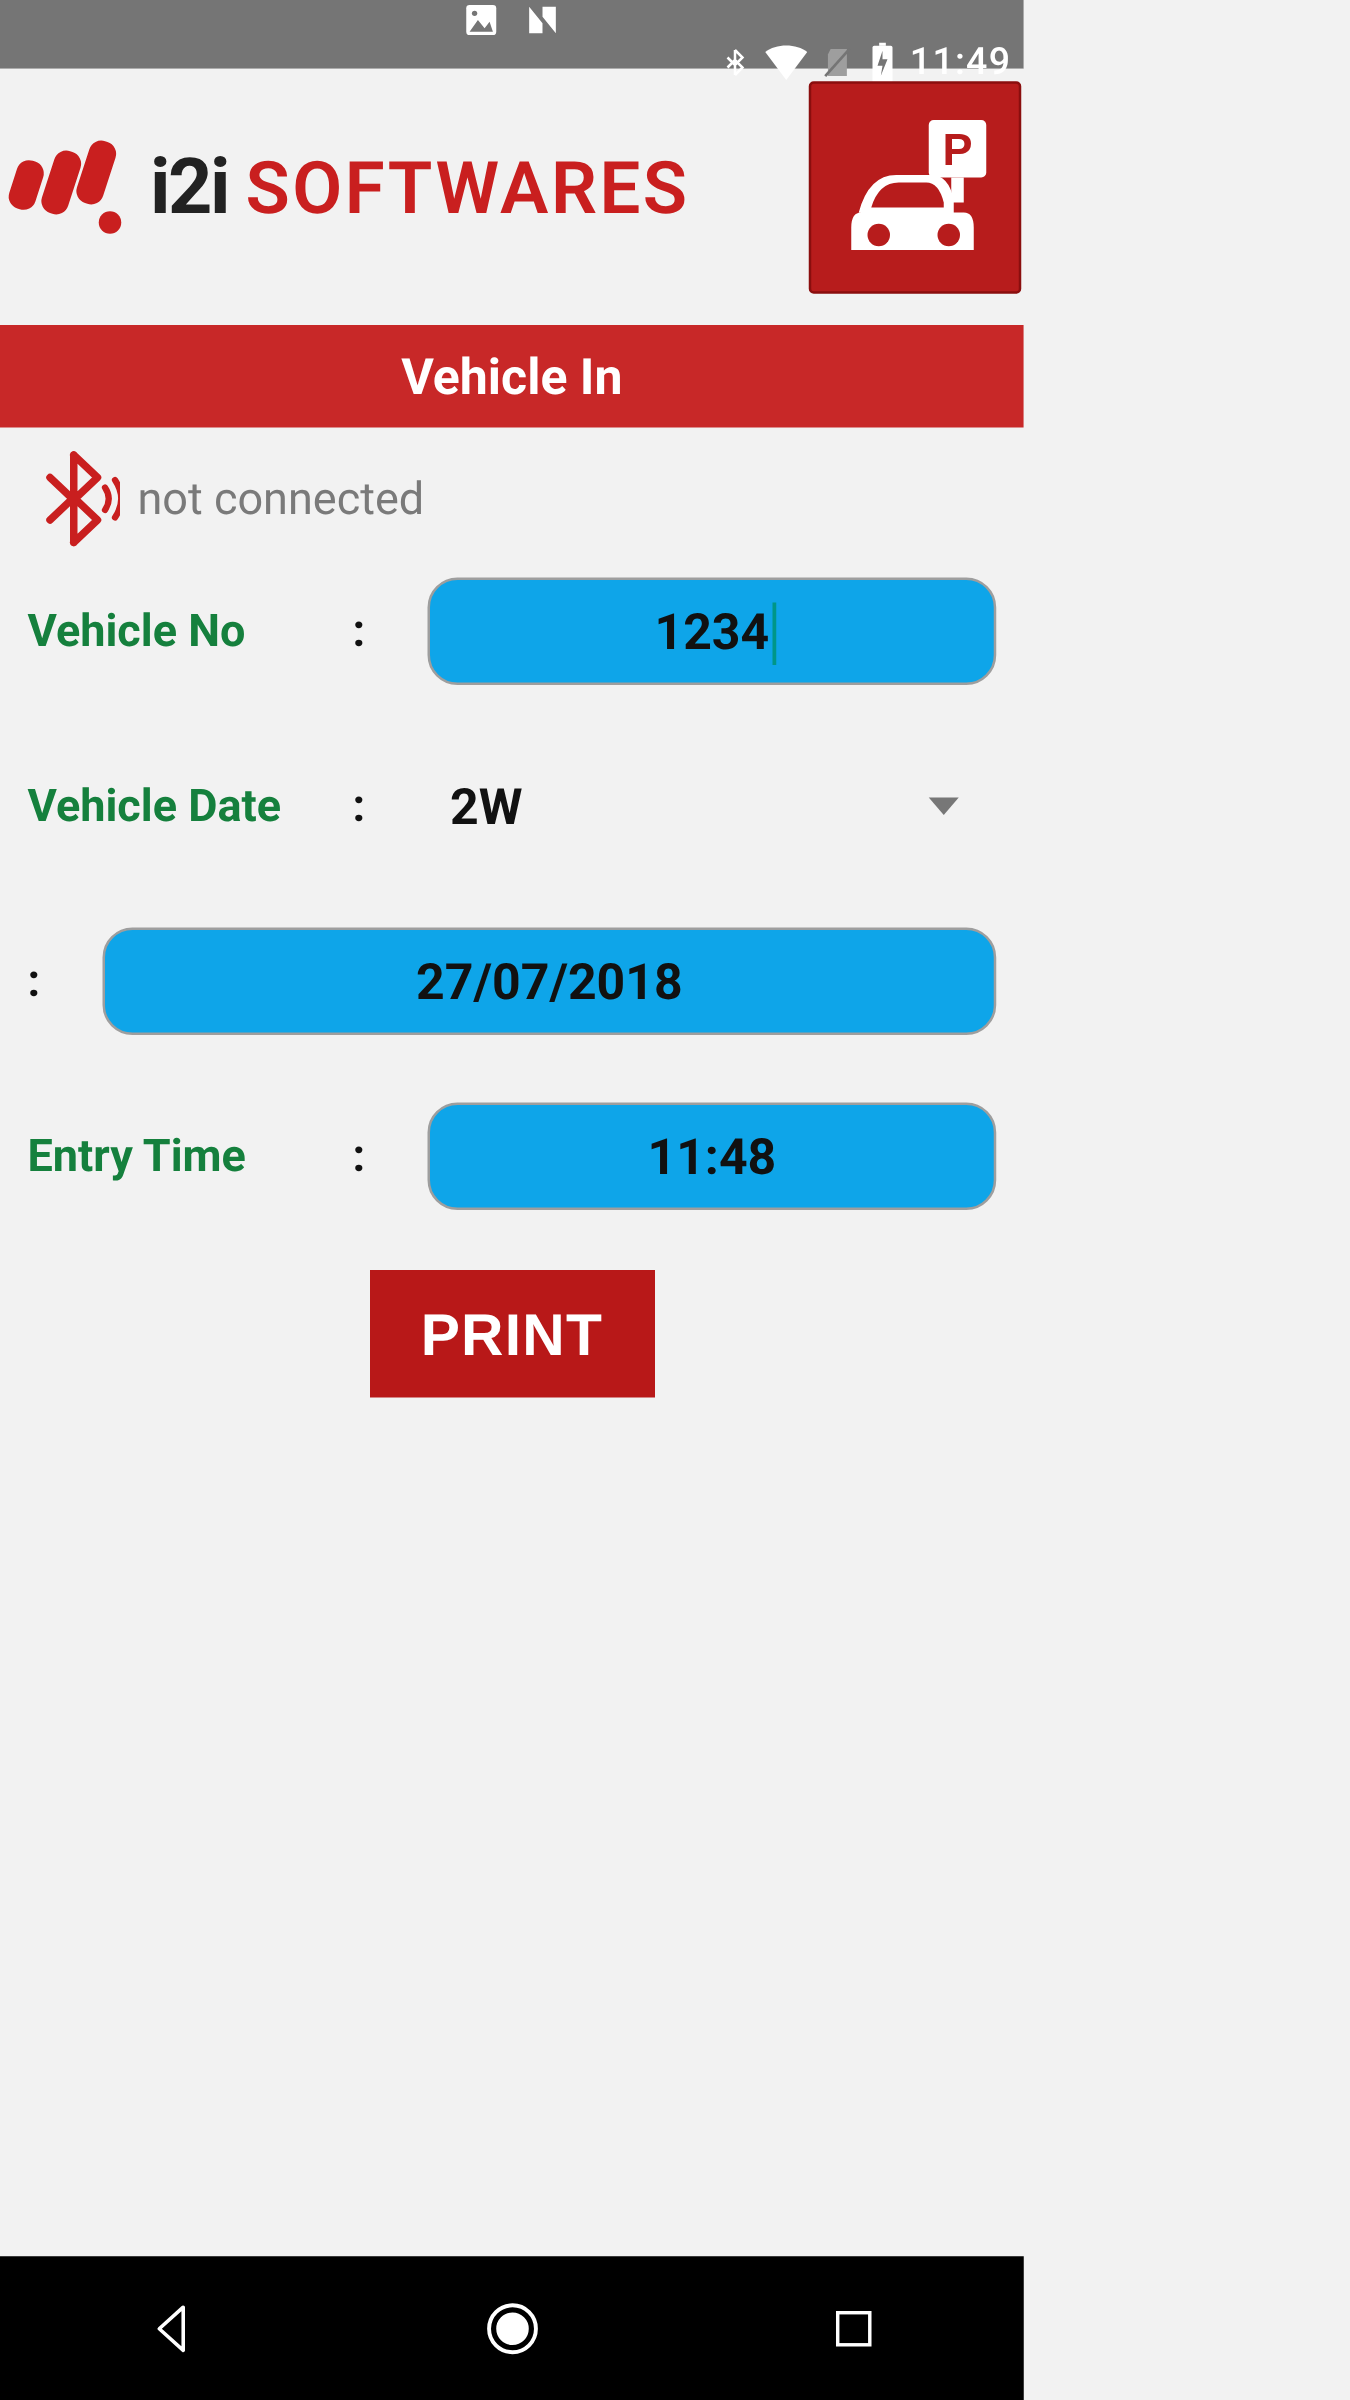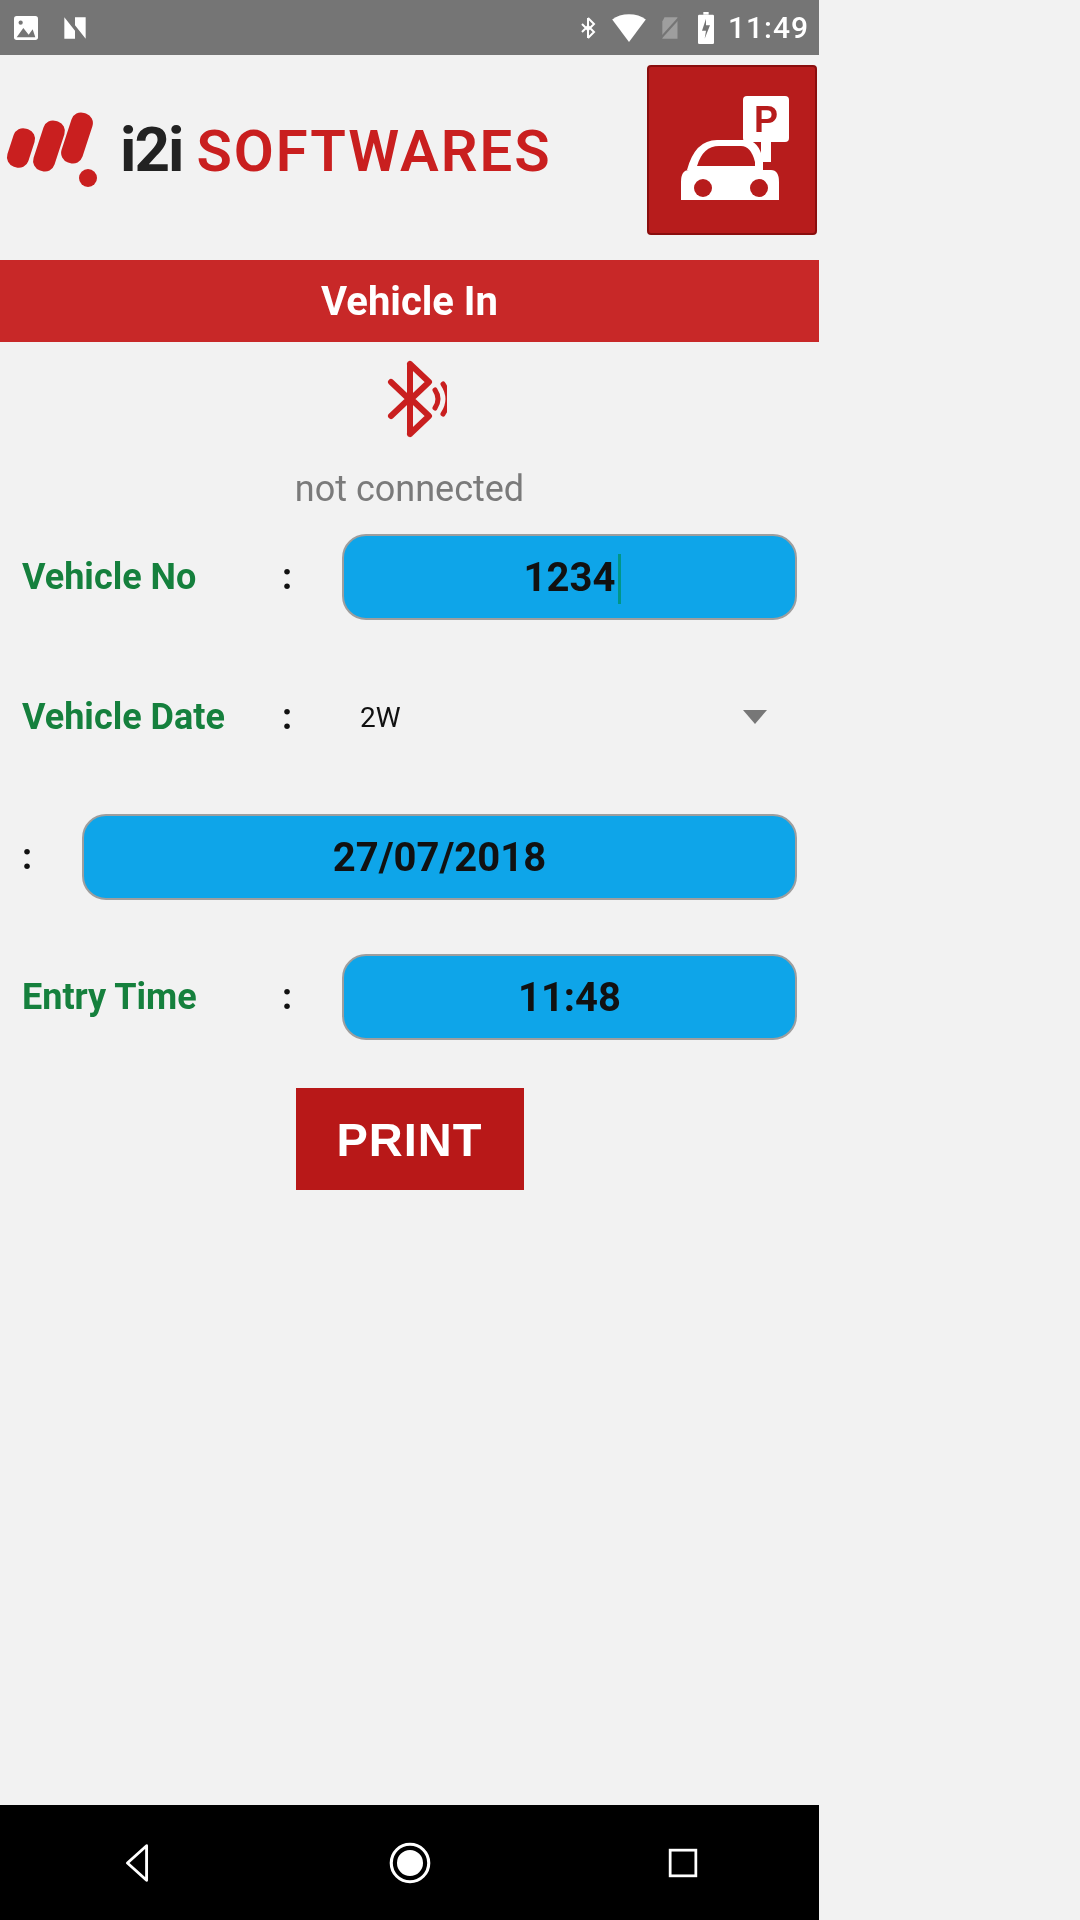--- a/index.html
+++ b/index.html
@@ -1,44 +1,44 @@
 <!DOCTYPE html>
 <html><head>
 <meta charset="utf-8">
 <style>
 * { box-sizing: border-box; margin: 0; padding: 0; }
 html, body { width: 819px; height: 1456px; font-family: Roboto, Arial, sans-serif; background: #f2f2f2; overflow: hidden; }
 
-.status-bar { height: 55px; background: #757575; display: flex; align-items: center; padding: 0 10px; color: #fff; }
+.status-bar { height: 55px; background: #757575; display: flex; align-items: center; padding: 0 10px; color: #fff; flex-direction: column; }
 .status-left { display: flex; gap: 16px; align-items: center; }
 .status-right { margin-left: auto; display: flex; gap: 12px; align-items: center; font-size: 30px; font-weight: 500; }
 .status-time { letter-spacing: 1px; }
 
 .header { height: 205px; background: #f2f2f2; display: flex; align-items: center; padding: 0 2px 16px 2px; }
 .logo-wrap { display: flex; align-items: center; gap: 18px; }
 .logo-mark { width: 100px; height: 80px; position: relative; }
 .logo-mark svg { width: 100%; height: 100%; }
 .logo-text { display: flex; align-items: baseline; gap: 14px; }
 .logo-i2i { font-size: 62px; font-weight: 700; color: #222; letter-spacing: -2px; }
 .logo-softwares { font-size: 58px; font-weight: 600; color: #c91f1f; letter-spacing: 2px; }
 .parking-badge { margin-left: auto; width: 170px; height: 170px; background: #b71c1c; border: 2px solid #8a0e0e; border-radius: 4px; display: flex; align-items: center; justify-content: center; }
 .parking-badge svg { width: 130px; height: 120px; }
 
 .title-bar { height: 82px; background: #c82828; color: #fff; display: flex; align-items: center; justify-content: center; font-size: 40px; font-weight: 700; }
 
-.bt-row { display: flex; align-items: center; gap: 30px; padding: 18px 22px; flex-direction: column; }
+.bt-row { display: flex; align-items: center; gap: 14px; padding: 18px 22px; }
 .bt-row .bt-icon { width: 74px; height: 78px; }
 .bt-status { font-size: 36px; color: #7a7a7a; }
 
 .form { padding: 6px 22px 0 22px; }
 .frow { display: flex; align-items: center; margin-bottom: 54px; }
 .flabel { width: 260px; font-size: 36px; font-weight: 700; color: #15803d; }
 .fcolon { width: 24px; font-size: 36px; font-weight: 700; color: #111; margin-right: 36px; }
 .finput { flex: 1; height: 86px; border: 2px solid #9e9e9e; border-radius: 24px; background: #0ea5e9; font-size: 40px; font-weight: 700; text-align: center; display: flex; align-items: center; justify-content: center; color: #111; position: relative; }
-.fselect { flex: 1; height: 86px; display: flex; align-items: center; padding: 0 18px; font-size: 28px; font-weight: 400; color: #111; position: relative; }
+.fselect { flex: 1; height: 86px; display: flex; align-items: center; padding: 0 18px; font-size: 40px; font-weight: 700; color: #111; position: relative; }
 .fselect .caret { position: absolute; right: 30px; top: 50%; transform: translateY(-50%); width: 0; height: 0; border-left: 12px solid transparent; border-right: 12px solid transparent; border-top: 14px solid #777; }
 .cursor { position: absolute; width: 3px; height: 50px; background: #009688; top: 18px; }
 
 .print-btn { display: block; margin: -6px auto 0 auto; width: 228px; height: 102px; background: #b81818; color: #fff; font-size: 47px; font-weight: 700; letter-spacing: 1px; border: none; }
 
 .nav-bar { position: absolute; left: 0; bottom: 0; width: 819px; height: 115px; background: #000; display: flex; align-items: center; justify-content: space-around; }
 .nav-bar .nav-btn { width: 60px; height: 60px; display: flex; align-items: center; justify-content: center; }
 .nav-bar svg { stroke: #fff; fill: none; stroke-width: 3; }
 
 .status-icon { display:inline-flex; }

